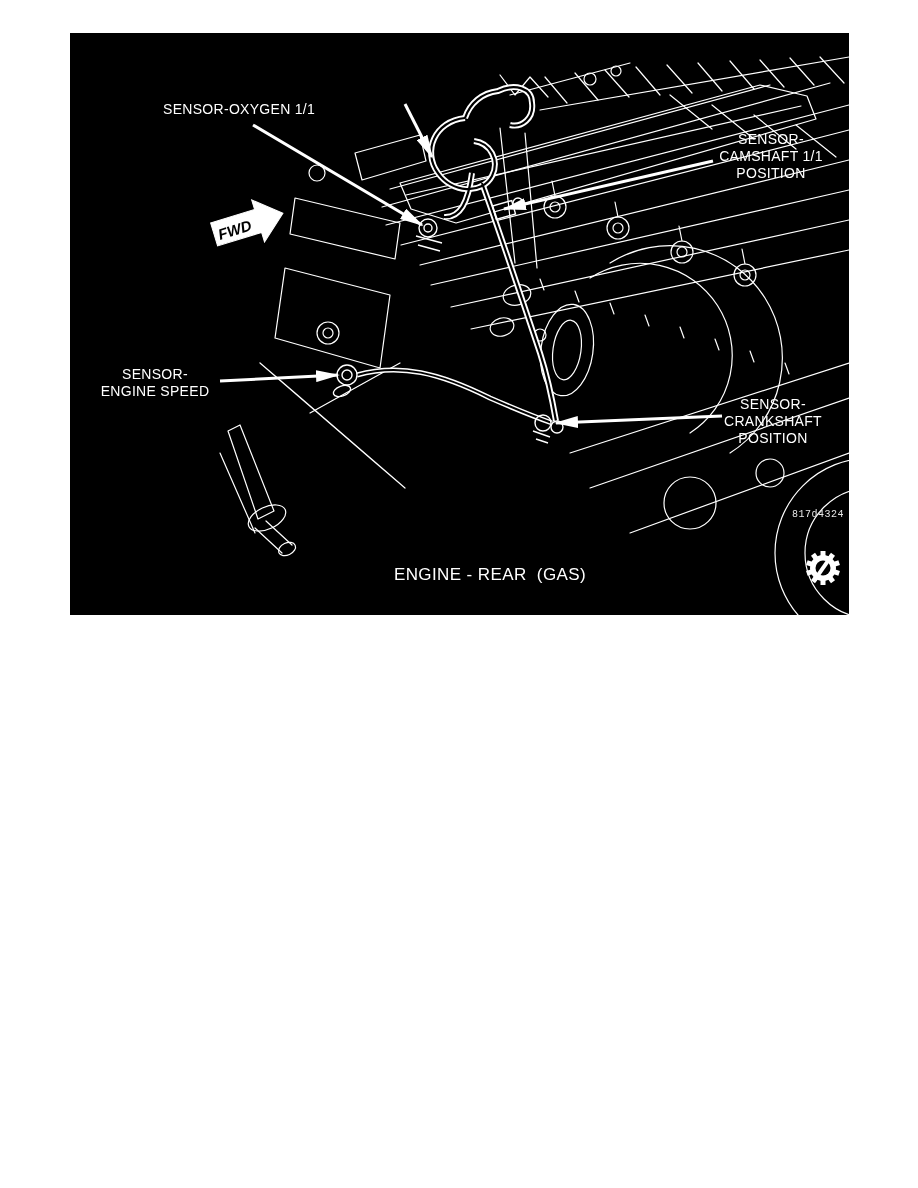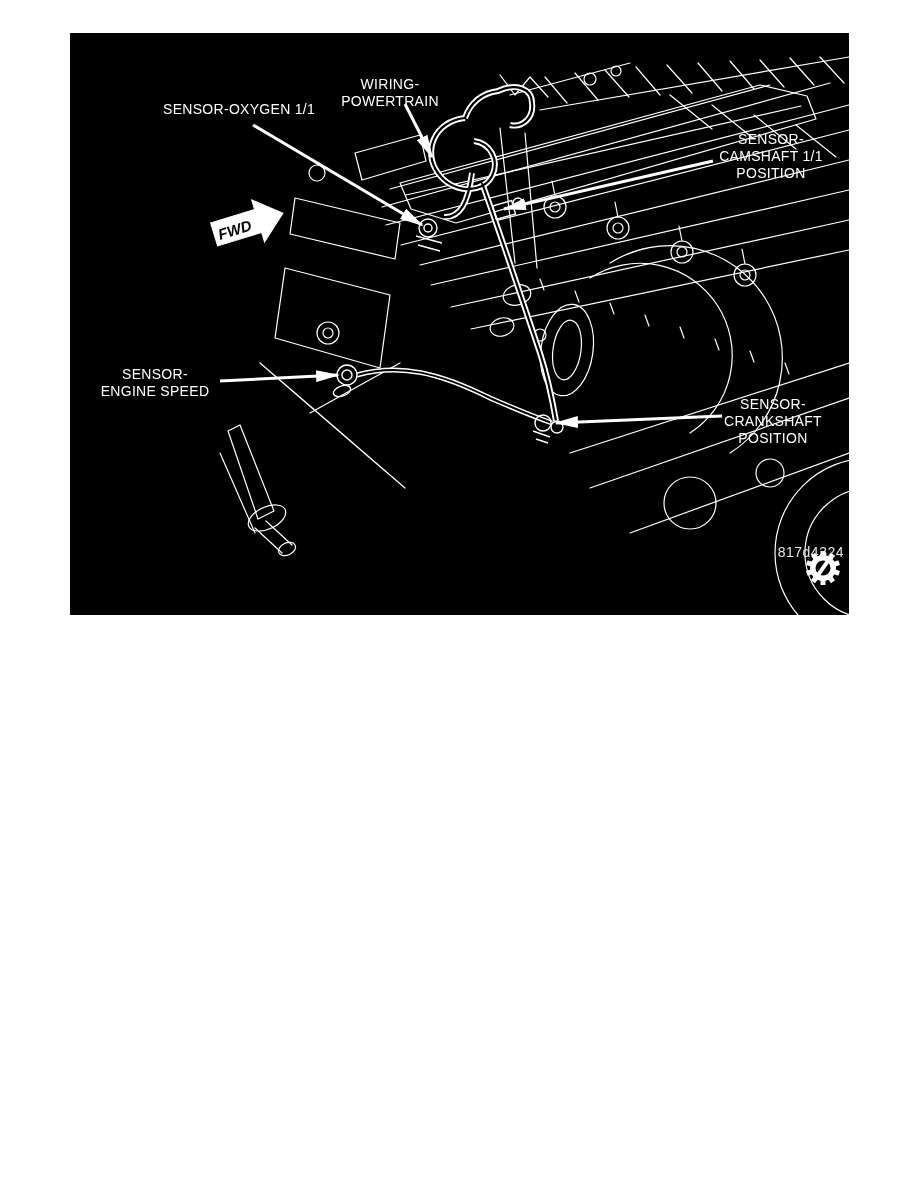--- a/index.html
+++ b/index.html
@@ -20,22 +20,22 @@
     text-align:center;white-space:nowrap;
   }
   .callout span{display:block;}
   .callout.single{text-align:right;}
   .caption{
     position:absolute;left:290px;top:532px;width:260px;
     color:#fff;font-size:17px;letter-spacing:.4px;
     text-align:center;white-space:pre;
   }
   .fignum{
-    position:absolute;right:5px;top:511px;
-    color:#e6e6e6;font-size:14px;letter-spacing:.5px;
+    position:absolute;right:5px;top:476px;
+    color:#e6e6e6;font-size:10px;letter-spacing:.5px;font-family:Liberation Mono, monospace;
   }
 </style>
 </head>
 <body>
 
 <div class="panel">
 
   <svg class="art" width="779" height="582" viewBox="0 0 779 582">
     <defs>
       <marker id="ah" markerUnits="userSpaceOnUse" markerWidth="24" markerHeight="12" refX="22" refY="6" orient="auto">
@@ -167,24 +167,20 @@
         <rect x="-2.5" y="-17" width="5" height="8" transform="rotate(252)"></rect>
         <rect x="-2.5" y="-17" width="5" height="8" transform="rotate(288)"></rect>
         <rect x="-2.5" y="-17" width="5" height="8" transform="rotate(324)"></rect>
         <circle r="13"></circle>
       </g>
       <circle r="7.5" fill="#000"></circle>
       <rect x="-2" y="-15" width="4" height="30" fill="#fff" transform="rotate(35)"></rect>
     </g>
   </svg>
 
-  <div class="callout" style="left:240px;top:43px;width:160px;">
-    <span>WIRING-</span>
-    <span>POWERTRAIN</span>
-  </div>
 
   <div class="callout single" style="left:93px;top:68px;">
     <span>SENSOR-OXYGEN 1/1</span>
   </div>
 
   <div class="callout" style="left:621px;top:98px;width:160px;">
     <span>SENSOR-</span>
     <span>CAMSHAFT 1/1</span>
     <span>POSITION</span>
   </div>
@@ -193,16 +189,17 @@
     <span>SENSOR-</span>
     <span>ENGINE SPEED</span>
   </div>
 
   <div class="callout" style="left:623px;top:363px;width:160px;">
     <span>SENSOR-</span>
     <span>CRANKSHAFT</span>
     <span>POSITION</span>
   </div>
 
+  <div class="caption">ENGINE - REAR  (GAS)</div>
 
   <div class="fignum">817d4324</div>
 
 </div>
 
 </body></html>

